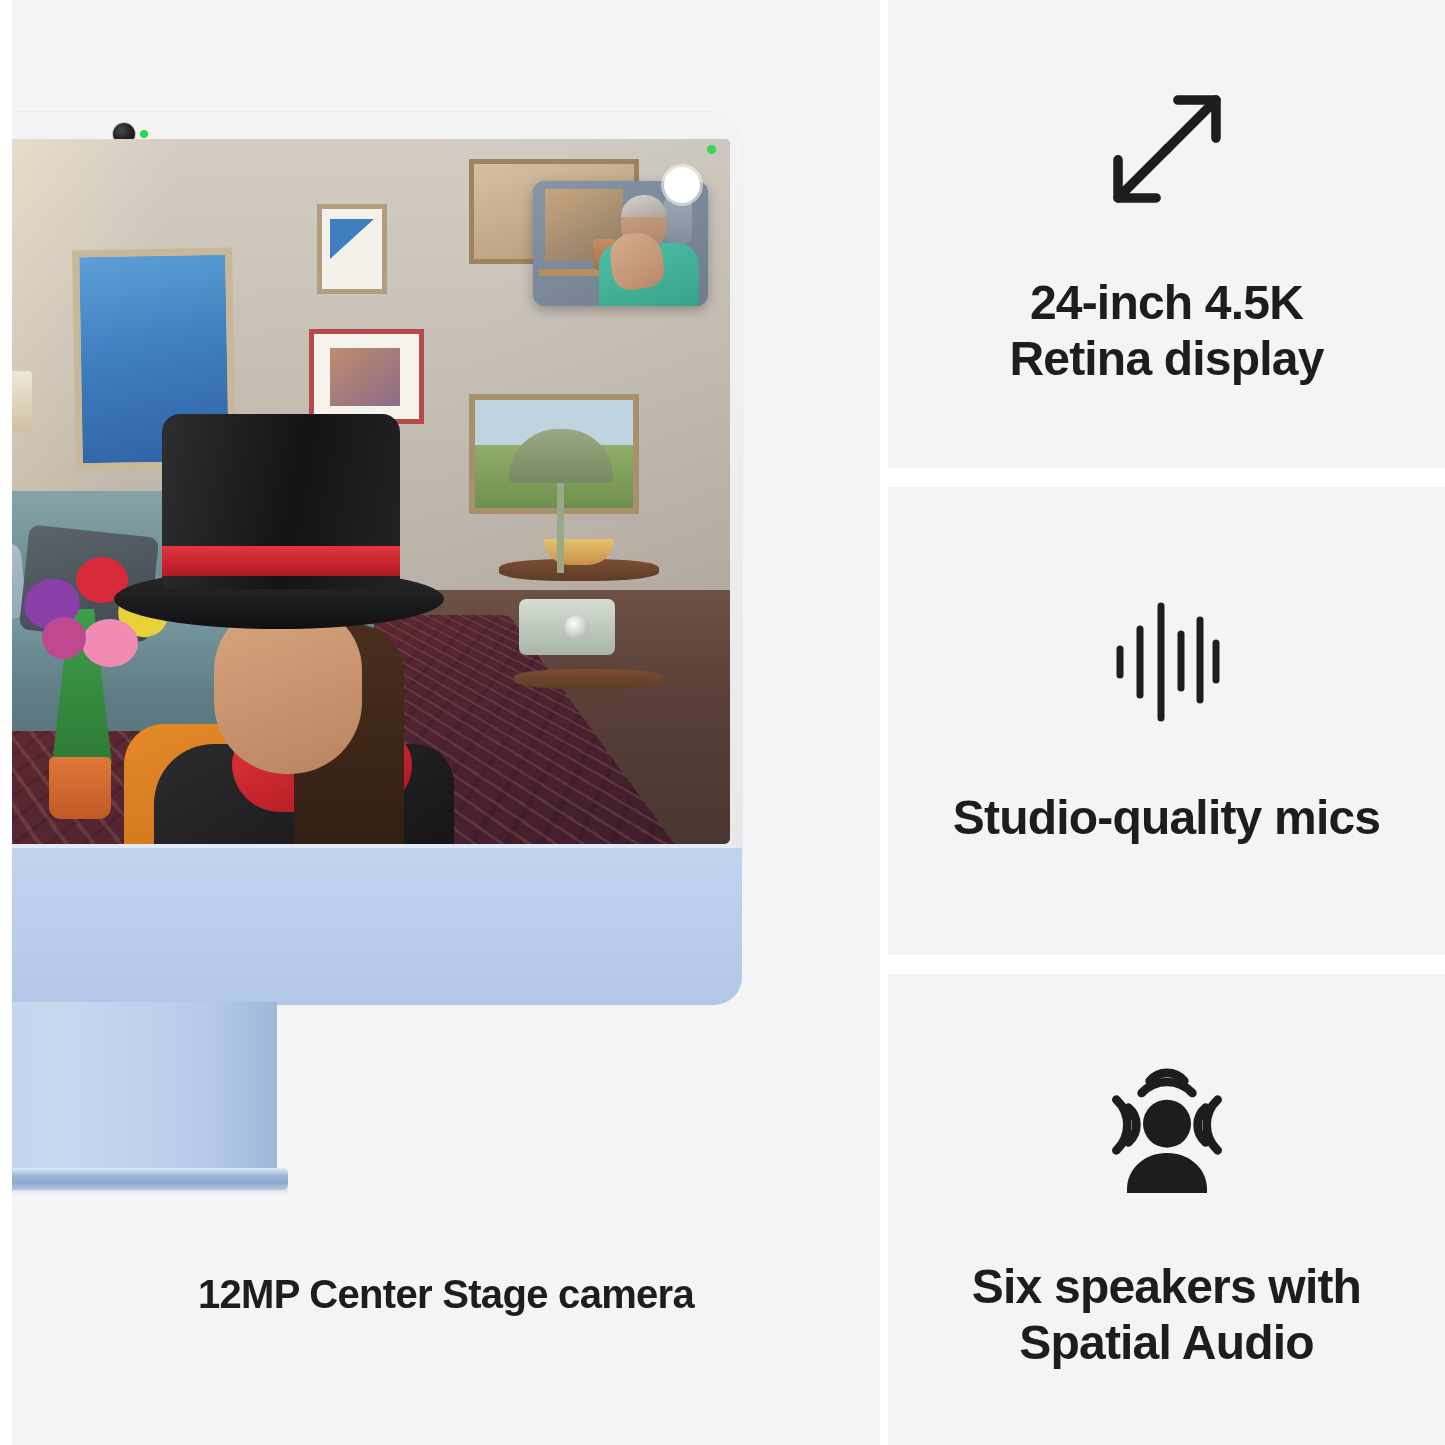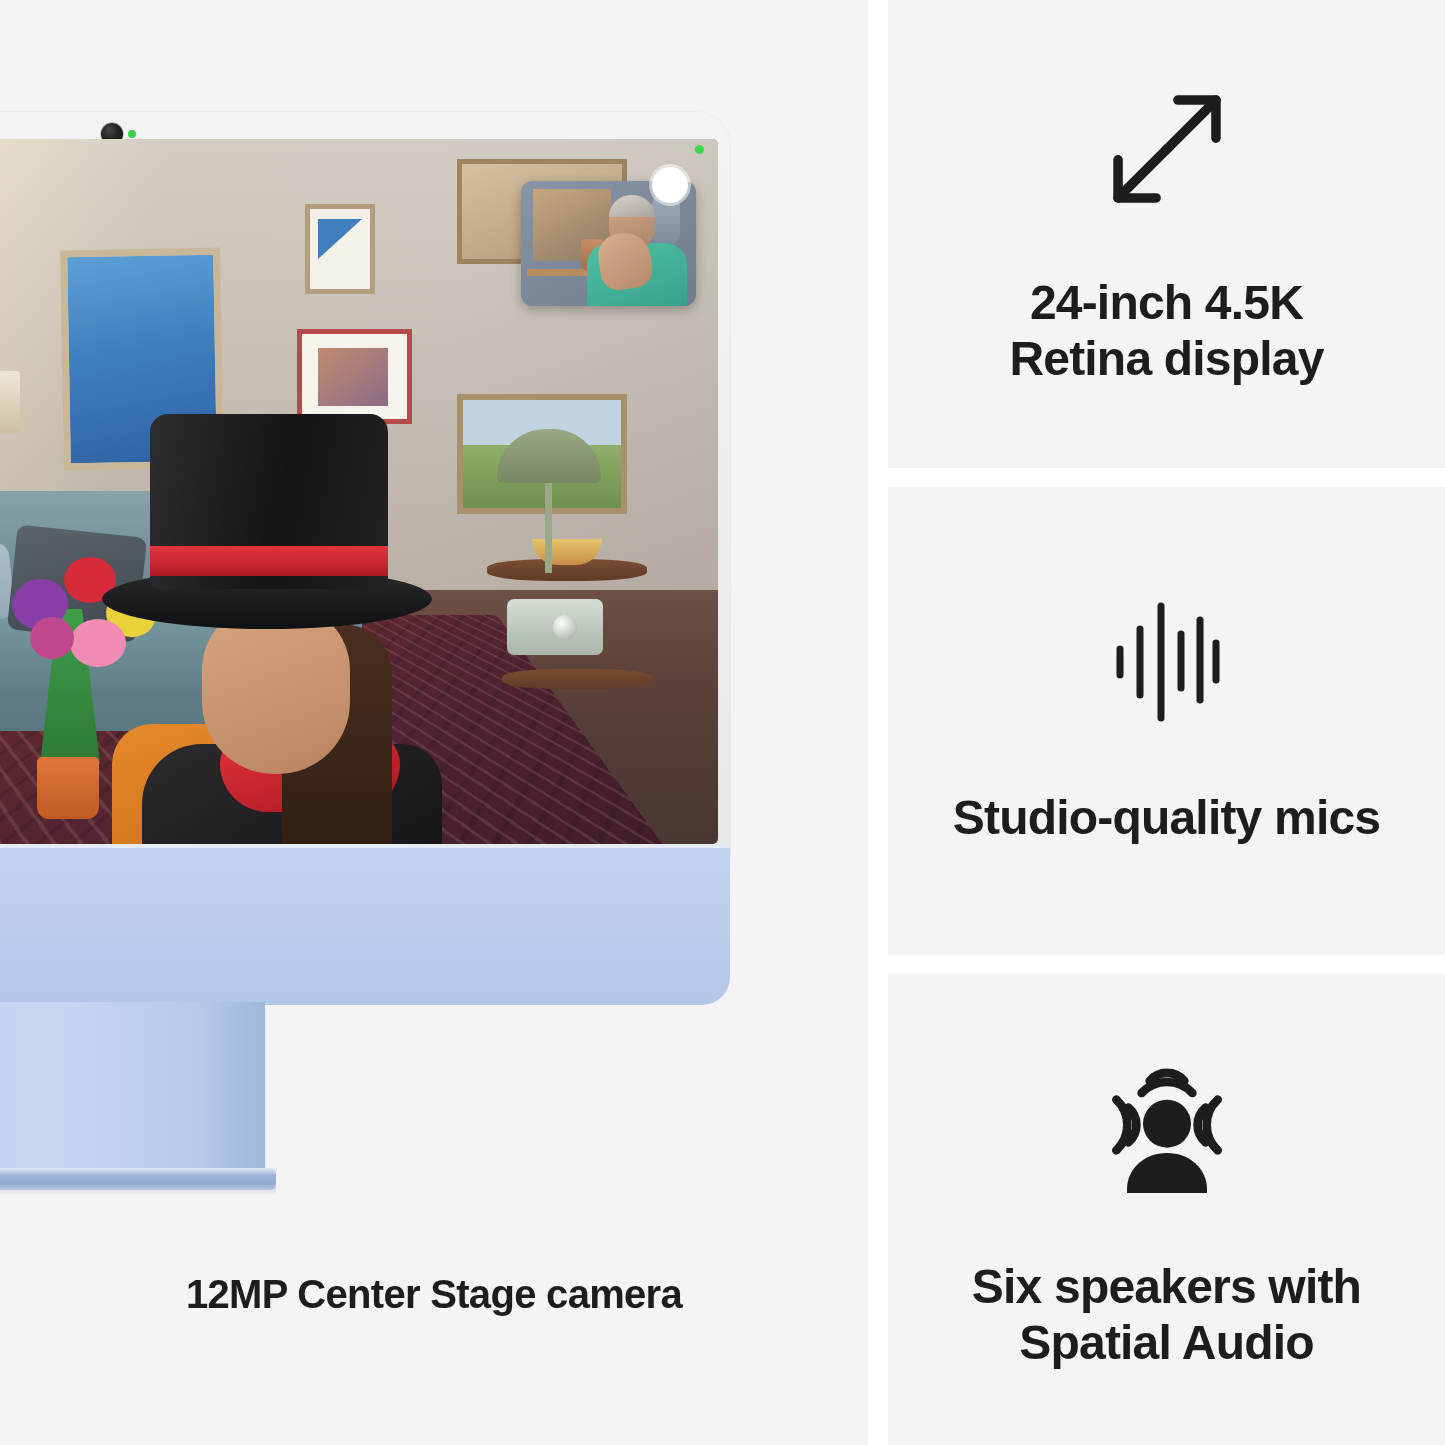--- a/index.html
+++ b/index.html
@@ -7,21 +7,21 @@
     width:1445px;height:1445px;
     background:#ffffff;
     font-family:"Liberation Sans","DejaVu Sans",sans-serif;
     overflow:hidden;
     -webkit-font-smoothing:antialiased;
   }
   .page{position:relative;width:1445px;height:1445px;background:#ffffff;}
 
   
   .left-panel{
-    position:absolute;left:0;top:0;width:868px;height:1445px;
+    position:absolute;left:12px;top:0;width:868px;height:1445px;
     background:#f4f4f6;overflow:hidden;
   }
 
   
   .imac{position:absolute;left:-300px;top:112px;width:1030px;height:870px;}
 
   .imac-bezel{
     position:absolute;left:0;top:0;width:1030px;height:745px;
     background:linear-gradient(180deg,#f3f3f4 0%,#eceded 60%,#e7e8e9 100%);
     border-radius:34px 34px 0 0;

